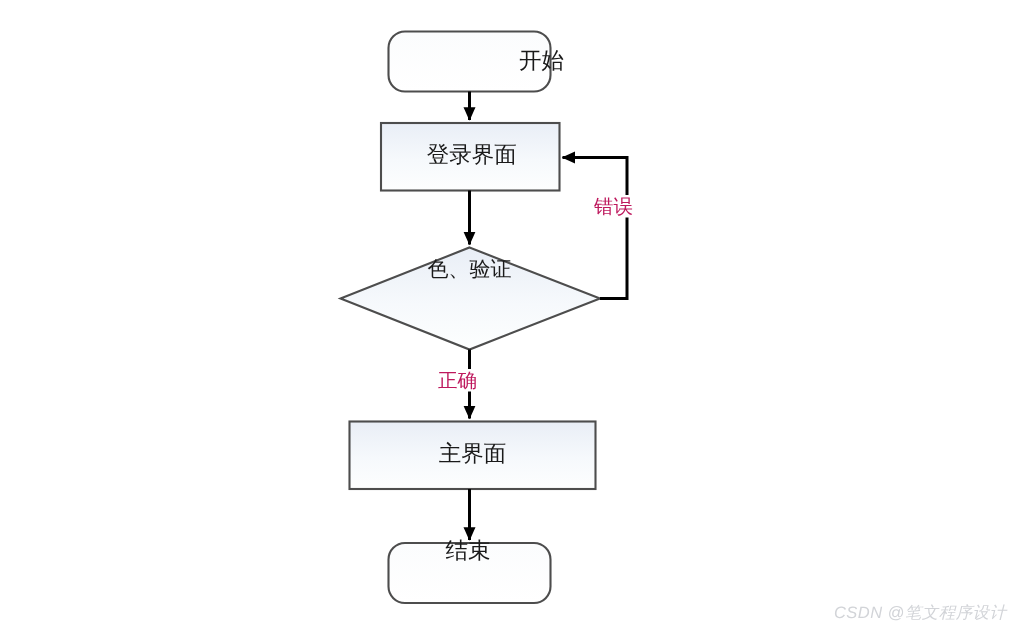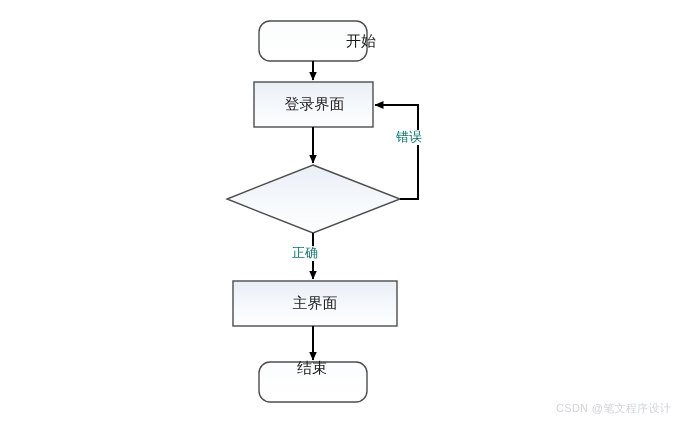--- a/index.html
+++ b/index.html
@@ -25,45 +25,46 @@
     position: absolute;
     color: #1a1a1a;
     font-size: 15px;
     line-height: 18px;
     text-align: center;
     white-space: nowrap;
     font-family: "Liberation Sans", "DejaVu Sans", sans-serif;
   }
   .edge-label {
     position: absolute;
-    color: #0f766e;
+    color: #be185d;
     font-size: 13px;
     line-height: 15px;
     text-align: center;
     white-space: nowrap;
     background: #ffffff;
-    font-family: Liberation Mono, monospace;
+    font-family: Liberation Serif, serif;
   }
   .diamond-label {
     position: absolute;
     color: #1a1a1a;
     font-size: 14px;
     line-height: 19px;
     text-align: center;
     font-family: "Liberation Sans", "DejaVu Sans", sans-serif;
   }
   #watermark {
     position: absolute;
     right: 10px;
     bottom: 6px;
     color: #d2d4d8;
     font-size: 11px;
     letter-spacing: 0.3px;
     white-space: nowrap;
     font-family: "Liberation Sans", "DejaVu Sans", sans-serif;
+    font-style: italic;
   }
 </style>
 </head>
 <body>
 
 <svg id="flowchart-canvas" viewBox="0 0 681 422" xmlns="http://www.w3.org/2000/svg">
   <defs>
     <linearGradient id="nodeFill" x1="0" y1="0" x2="0" y2="1">
       <stop offset="0%" stop-color="#e9eef6"></stop>
       <stop offset="55%" stop-color="#f6f9fc"></stop>
@@ -97,20 +98,21 @@
   <line x1="313" y1="326" x2="313" y2="360" stroke="#000000" stroke-width="2" marker-end="url(#arrowHead)"></line>
 
   <polyline points="400,199 418,199 418,105 375,105" fill="none" stroke="#000000" stroke-width="2" marker-end="url(#arrowHead)"></polyline>
 </svg>
 
 <div class="node-label" style="left:259px; top:32px; width:108px;margin-left:48px;">开始</div>
 
 <div class="node-label" style="left:254px; top:95px; width:121px;">登录界面</div>
 
 <div class="diamond-label" style="left:233px; top:170px; width:160px;">
+  <div>色、验证</div>
 </div>
 
 <div class="node-label" style="left:233px; top:294px; width:164px;text-align:center;">主界面</div>
 
 <div class="node-label" style="left:259px; top:359px; width:106px;">结束</div>
 
 <div class="edge-label" style="left:393px; top:130px; width:32px;">错误</div>
 
 <div class="edge-label" style="left:289px; top:246px; width:32px;">正确</div>
 

